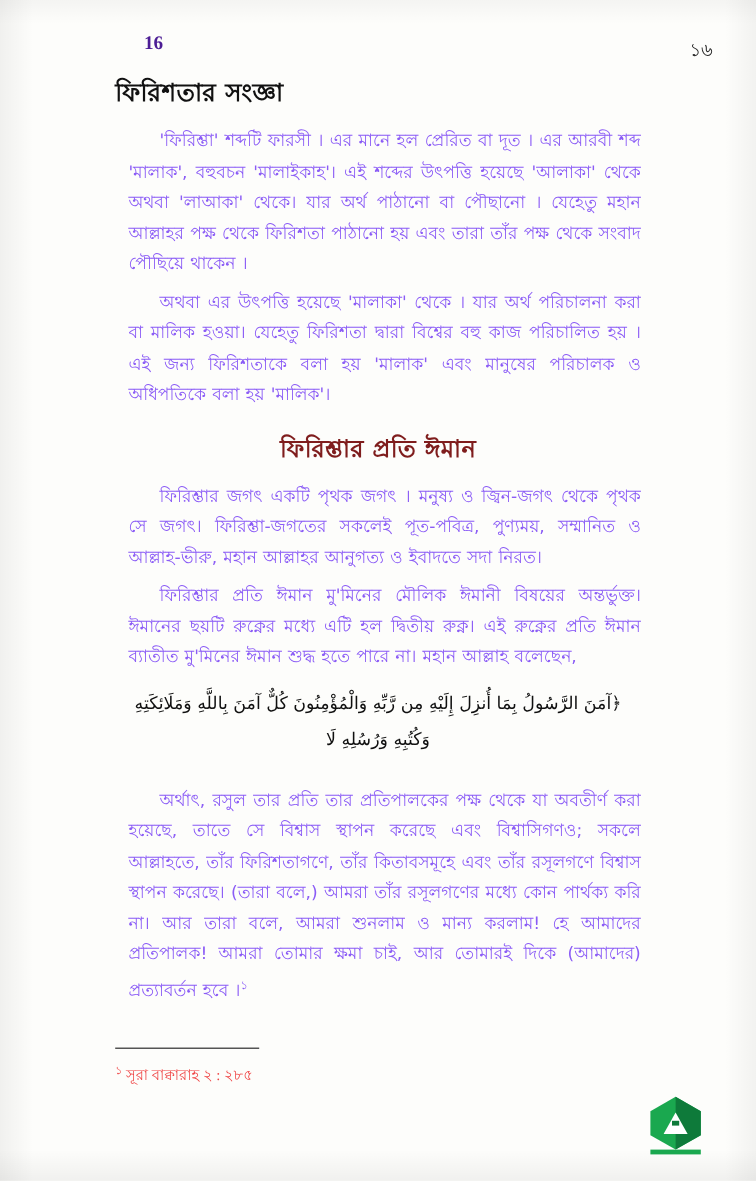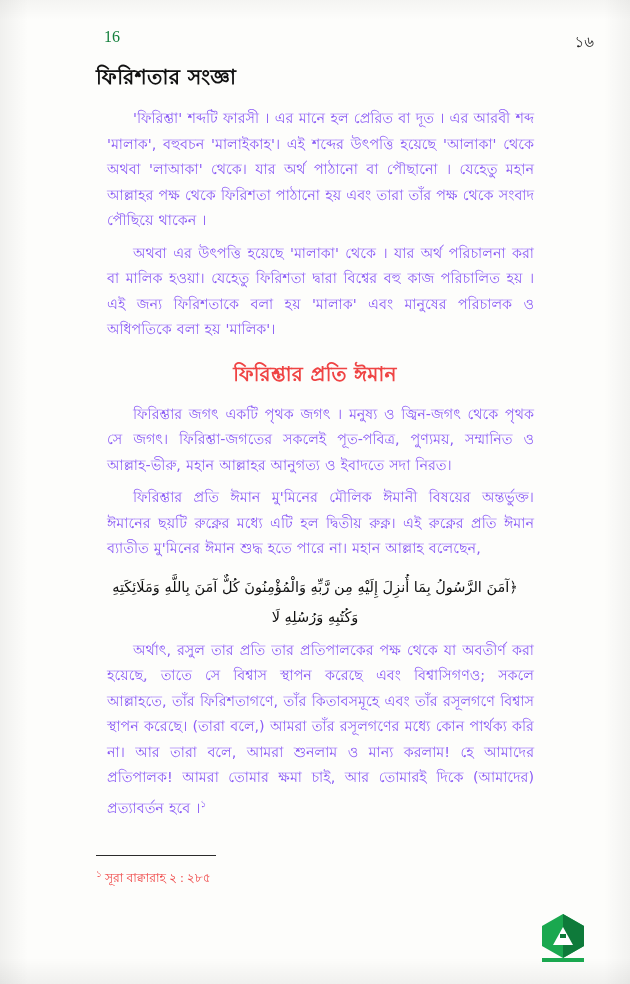--- a/index.html
+++ b/index.html
@@ -37,25 +37,26 @@
     left: 96px;
     top: 28px;
     width: 438px;
   }
   .header-row {
     position: relative;
     height: 26px;
   }
   .folio-left {
     position: absolute;
-    left: 8px;
+    left: 24px;
     top: 0;
     font-size: 16px;
-    color: #15803d;
+    color: #4c1d95;
     font-family: "Liberation Serif", serif;
+    font-weight: bold;
   }
   .folio-right {
     position: absolute;
     right: -60px;
     top: 2px;
     font-size: 15px;
     color: #2a2a2a;
     font-family: "DejaVu Sans", sans-serif;
   }
   h1.section-title {
@@ -66,42 +67,42 @@
     margin: 8px 0 10px 0;
     color: #111111;
     letter-spacing: 0.3px;
   }
   h2.section-title-2 {
     font-family: "DejaVu Sans", sans-serif;
     font-size: 20px;
     font-weight: bold;
     text-align: center;
     margin: 16px 0 10px 0;
-    color: #ef4444;
+    color: #7f1d1d;
     letter-spacing: 0.3px;
   }
   p.para {
     font-family: "DejaVu Sans", sans-serif;
     font-size: 14.3px;
     line-height: 25.5px;
     color: #8b5cf6;
     text-align: justify;
     text-align-last: left;
     margin: 0 0 7px 11px;
     text-indent: 26px;
     word-spacing: 0.5px;
   }
   .arabic {
     direction: rtl;
     text-align: center;
     font-family: "DejaVu Sans", sans-serif;
     font-size: 14.5px;
     line-height: 30px;
     color: #101010;
-    margin: 10px 0 6px 0;
+    margin: 10px 0 24px 0;
     padding: 0 4px;
   }
   .arabic .line {
     display: block;
   }
   .footnote-sep {
     width: 120px;
     height: 1px;
     background: #2b2b2b;
     margin: 34px 0 8px 0;

